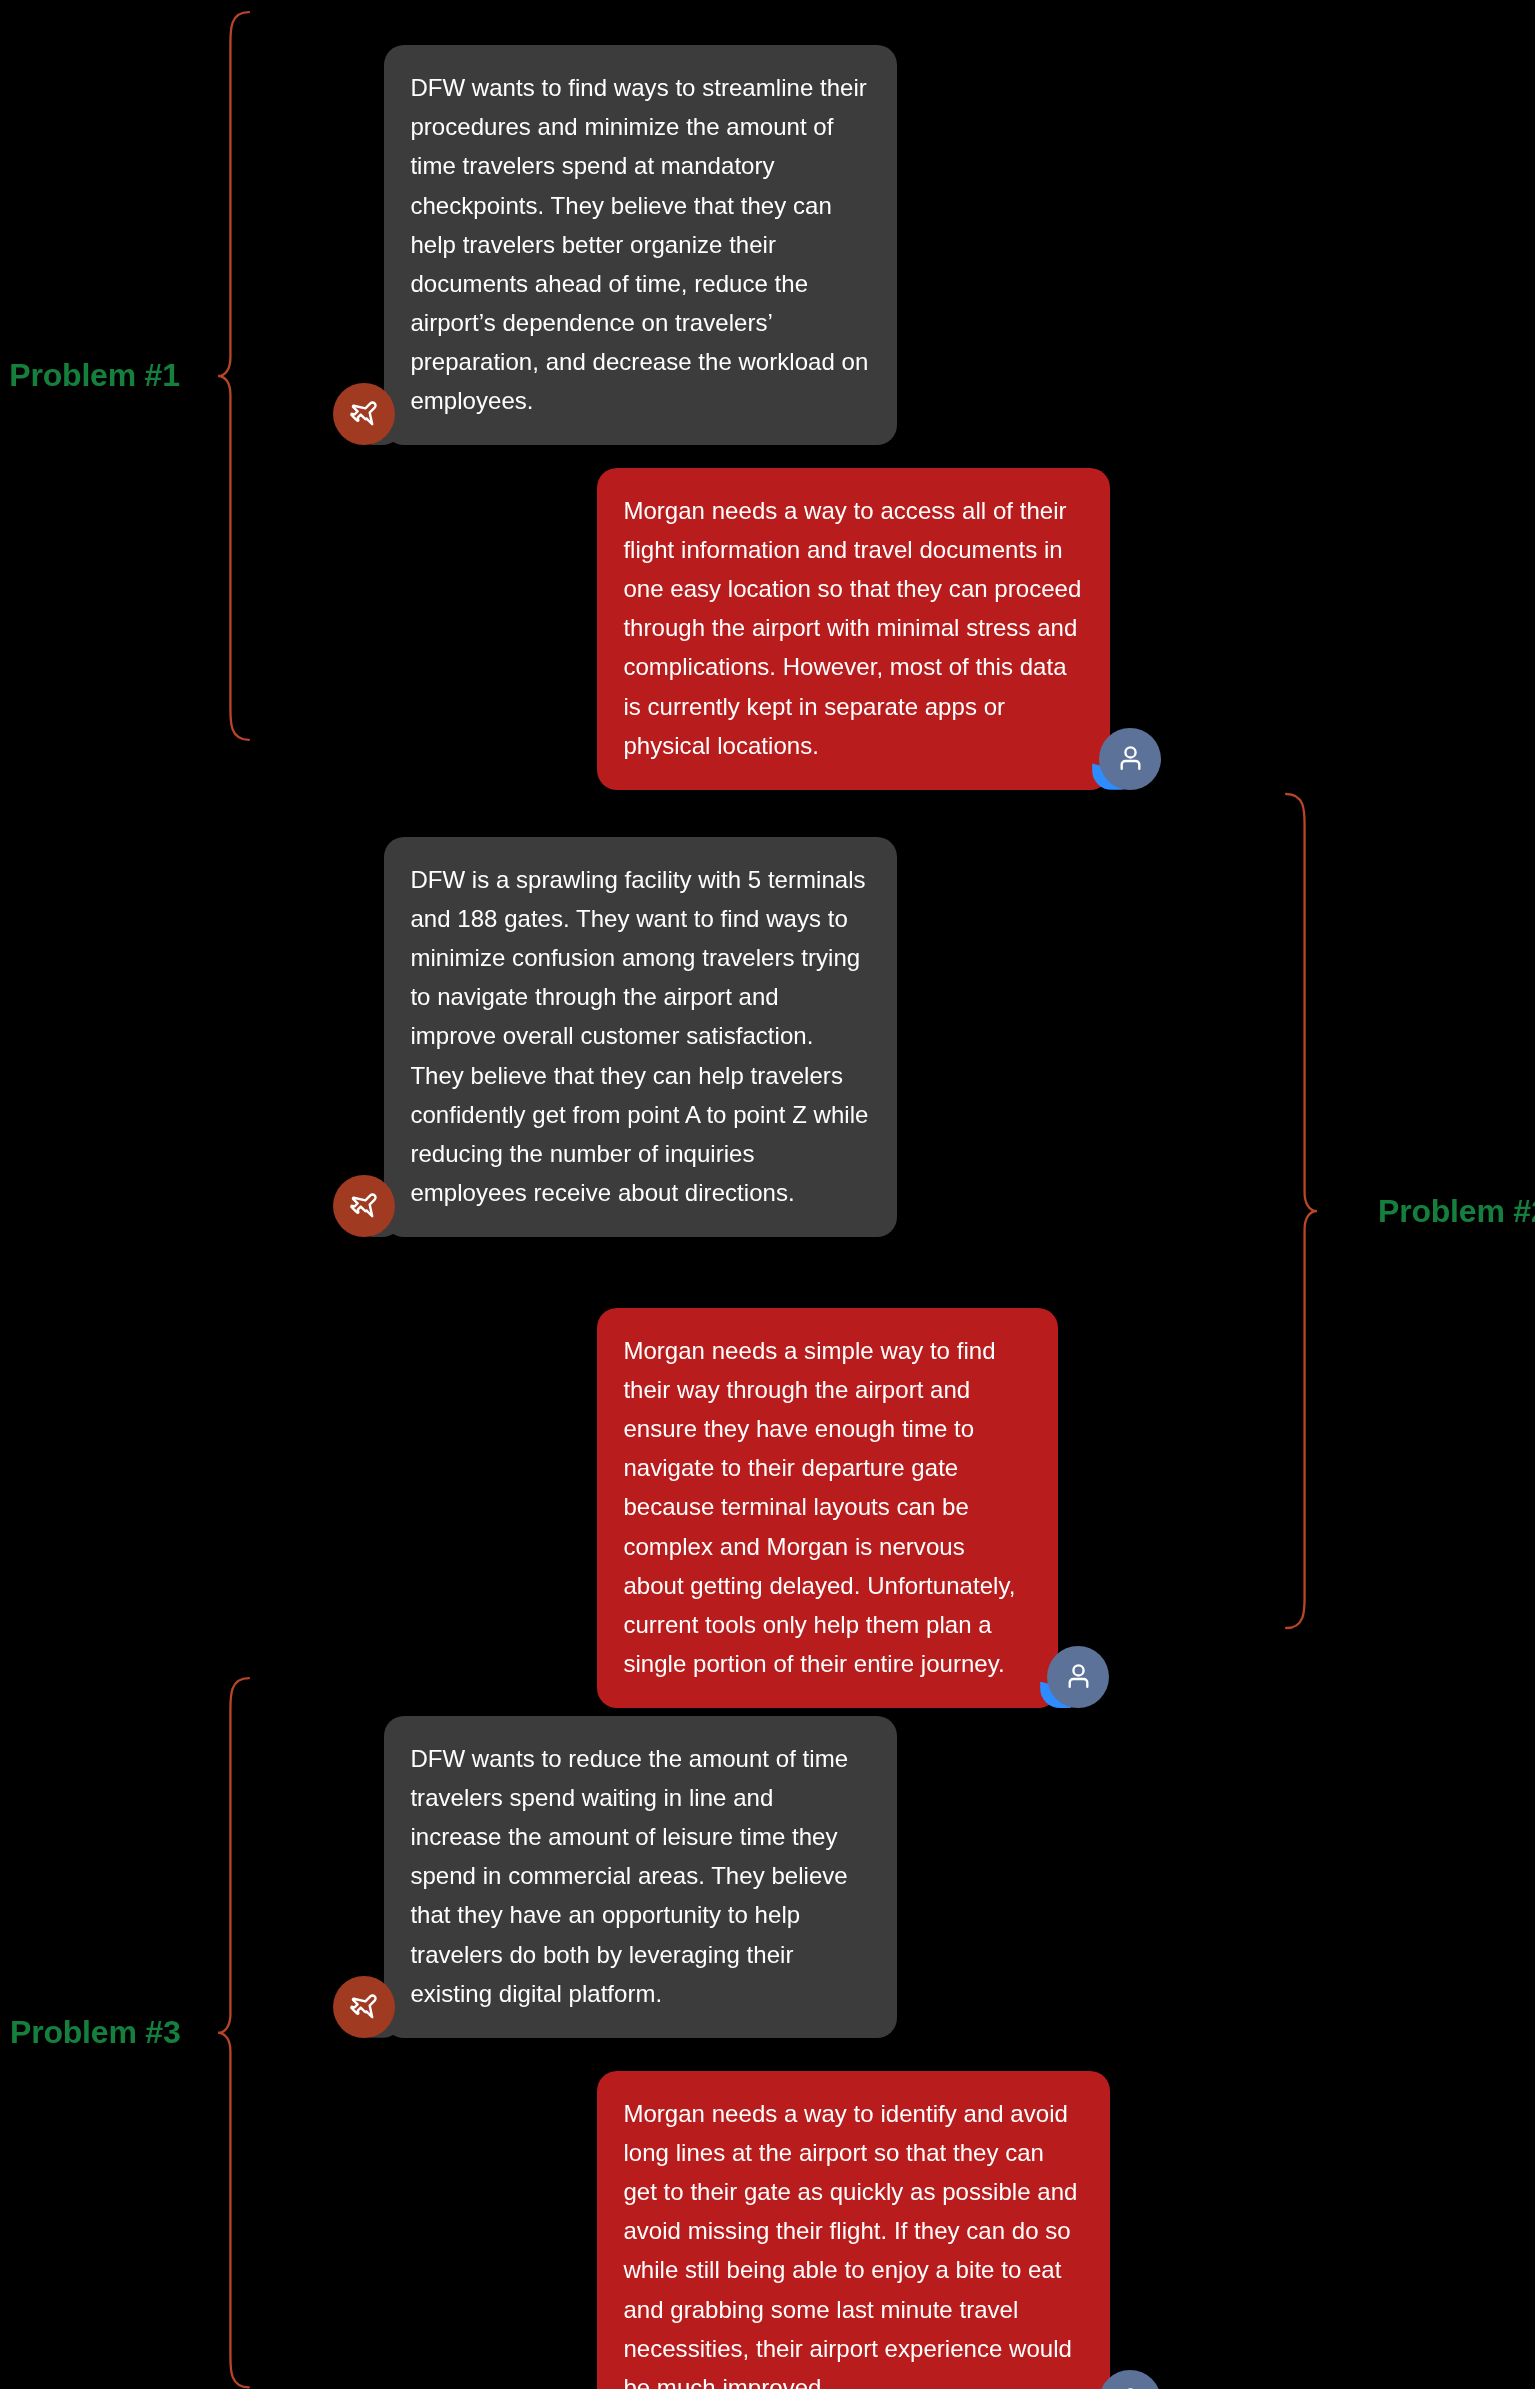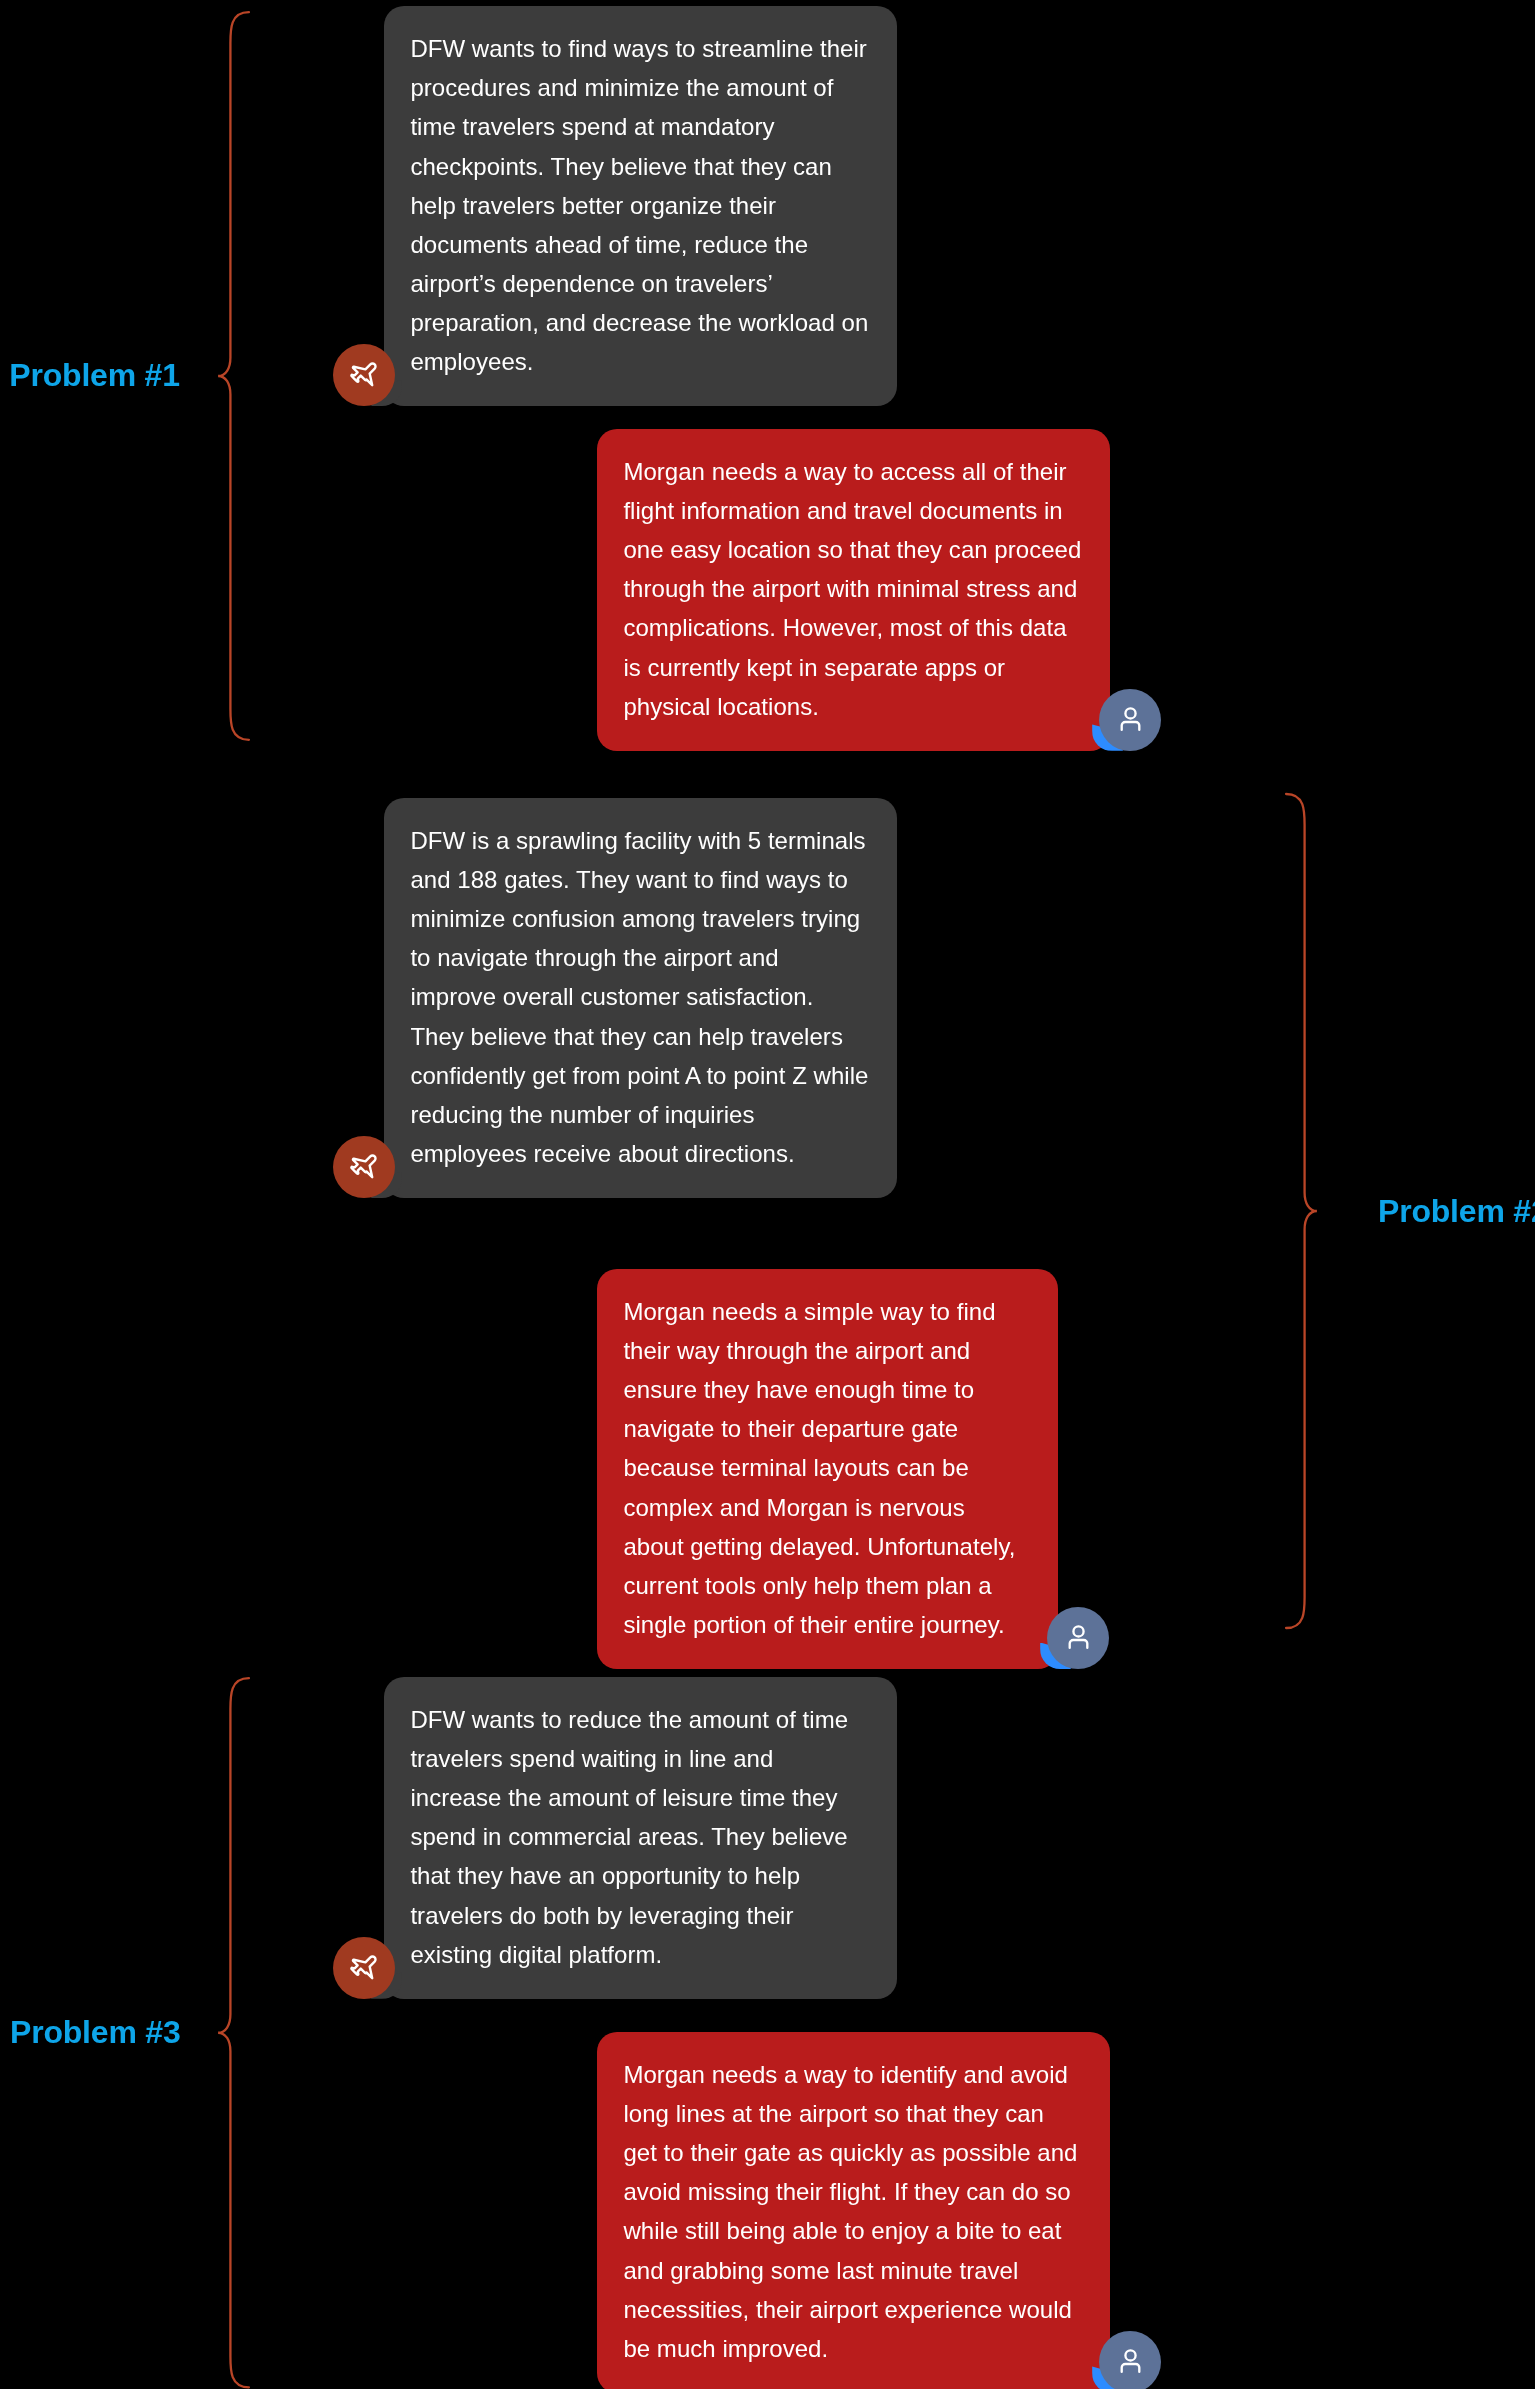--- a/index.html
+++ b/index.html
@@ -17,39 +17,40 @@
     position: relative;
     width: 1535px;
     height: 2389px;
     background: #000000;
     overflow: hidden;
   }
 
   
   .problem-label {
     position: absolute;
-    color: #0ea5e9;
+    color: #15803d;
     font-size: 32px;
     font-weight: 700;
     letter-spacing: -0.2px;
     white-space: nowrap;
     line-height: 1;
   }
 
   .bracket {
     position: absolute;
     pointer-events: none;
   }
   .bracket svg { display: block; overflow: visible; }
 
   
   .msg-row {
     position: absolute;
     display: flex;
     align-items: flex-end;
+    margin-top: 39px;
   }
   .msg-row.left  { flex-direction: row; }
   .msg-row.right { flex-direction: row; }
 
   
   .avatar {
     width: 62px;
     height: 62px;
     border-radius: 50%;
     flex: 0 0 62px;

